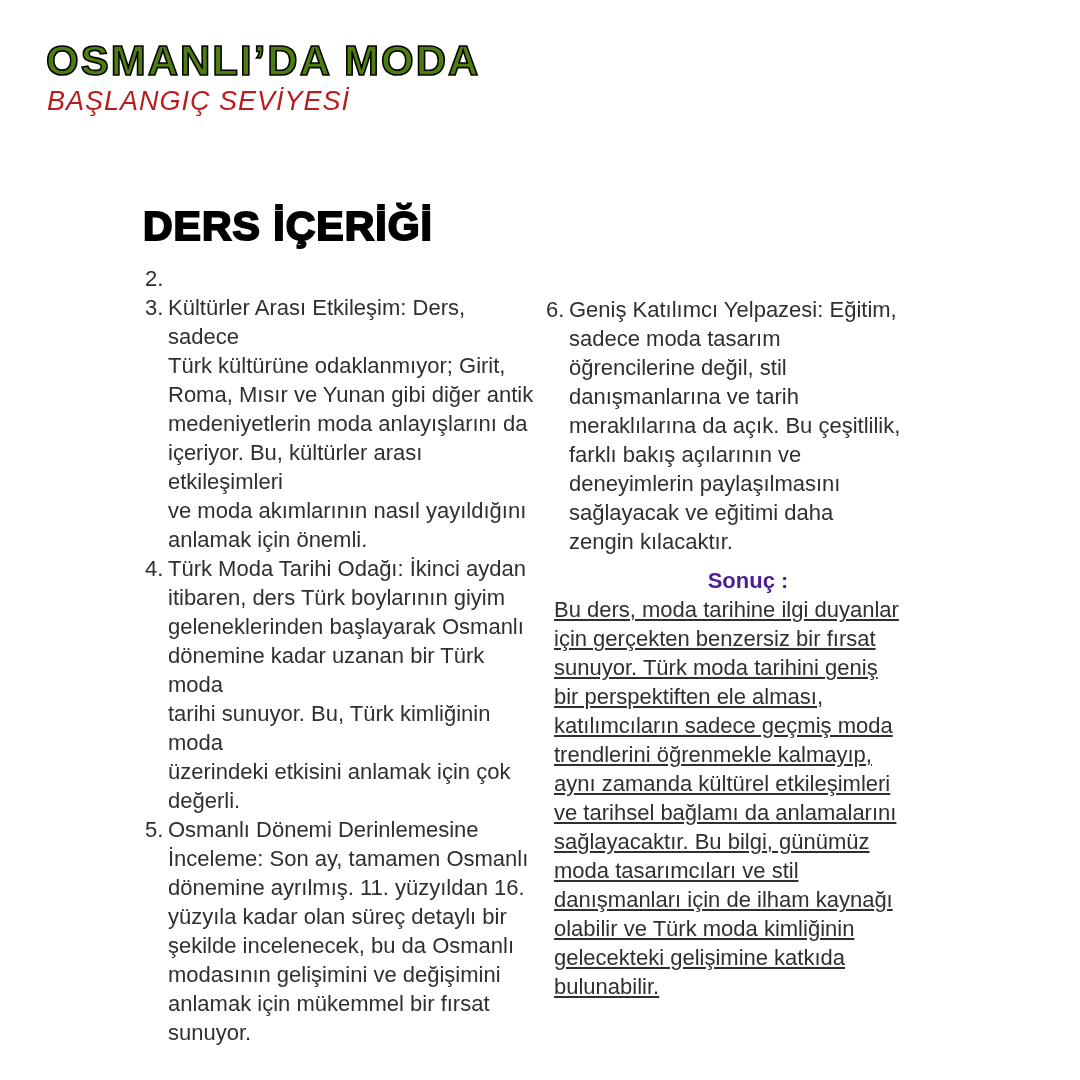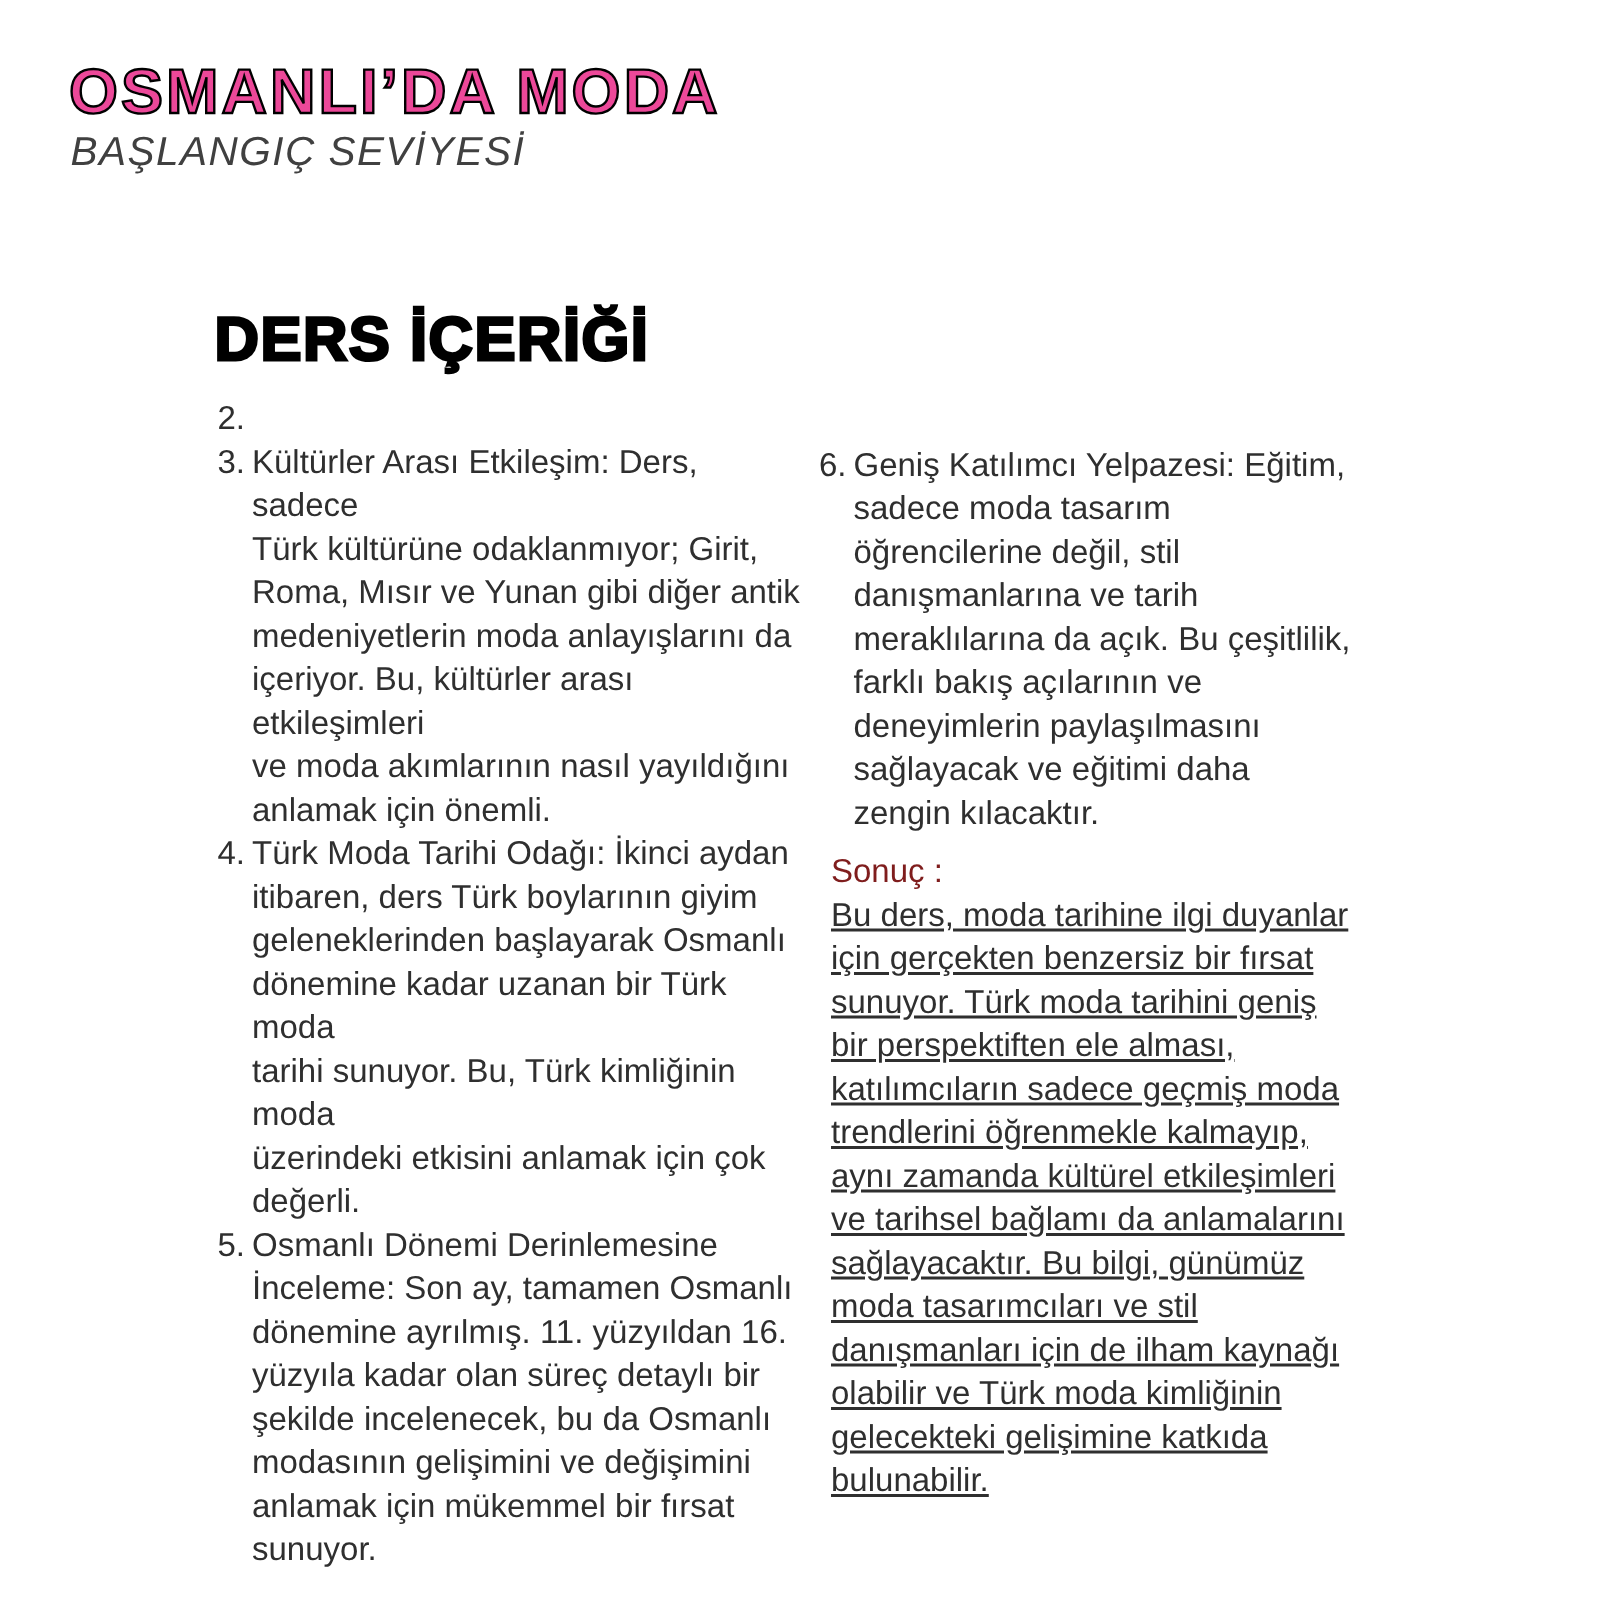--- a/index.html
+++ b/index.html
@@ -18,34 +18,34 @@
   }
   
   .brand-title {
     position: absolute;
     left: 46px;
     top: 40px;
     margin: 0;
     font-size: 42px;
     line-height: 1;
     font-weight: bold;
-    color: #ec4899;
+    color: #4d7c0f;
     -webkit-text-stroke: 1.6px #000000;
     letter-spacing: 2px;
     white-space: nowrap;
   }
   .brand-subtitle {
     position: absolute;
     left: 47px;
     top: 87px;
     font-size: 27px;
     line-height: 1.1;
     font-style: italic;
     font-weight: normal;
-    color: #404040;
+    color: #b91c1c;
     letter-spacing: 1px;
     white-space: nowrap;
   }
   
   .section-heading {
     position: absolute;
     left: 143px;
     top: 206px;
     margin: 0;
     font-size: 41px;
@@ -72,22 +72,23 @@
   }
   .item .txt {
     flex: 1;
     white-space: pre-line;
   }
   .conclusion {
     margin-top: 10px;
     padding-left: 8px;
   }
   .conclusion-label {
-    font-weight: normal;
-    color: #7f1d1d;
+    font-weight: bold;
+    color: #4c1d95;
+    text-align: center;
   }
   .conclusion-text {
     white-space: pre-line;
     text-decoration: underline;
   }
 </style>
 </head>
 <body>
 
 <div class="page">

